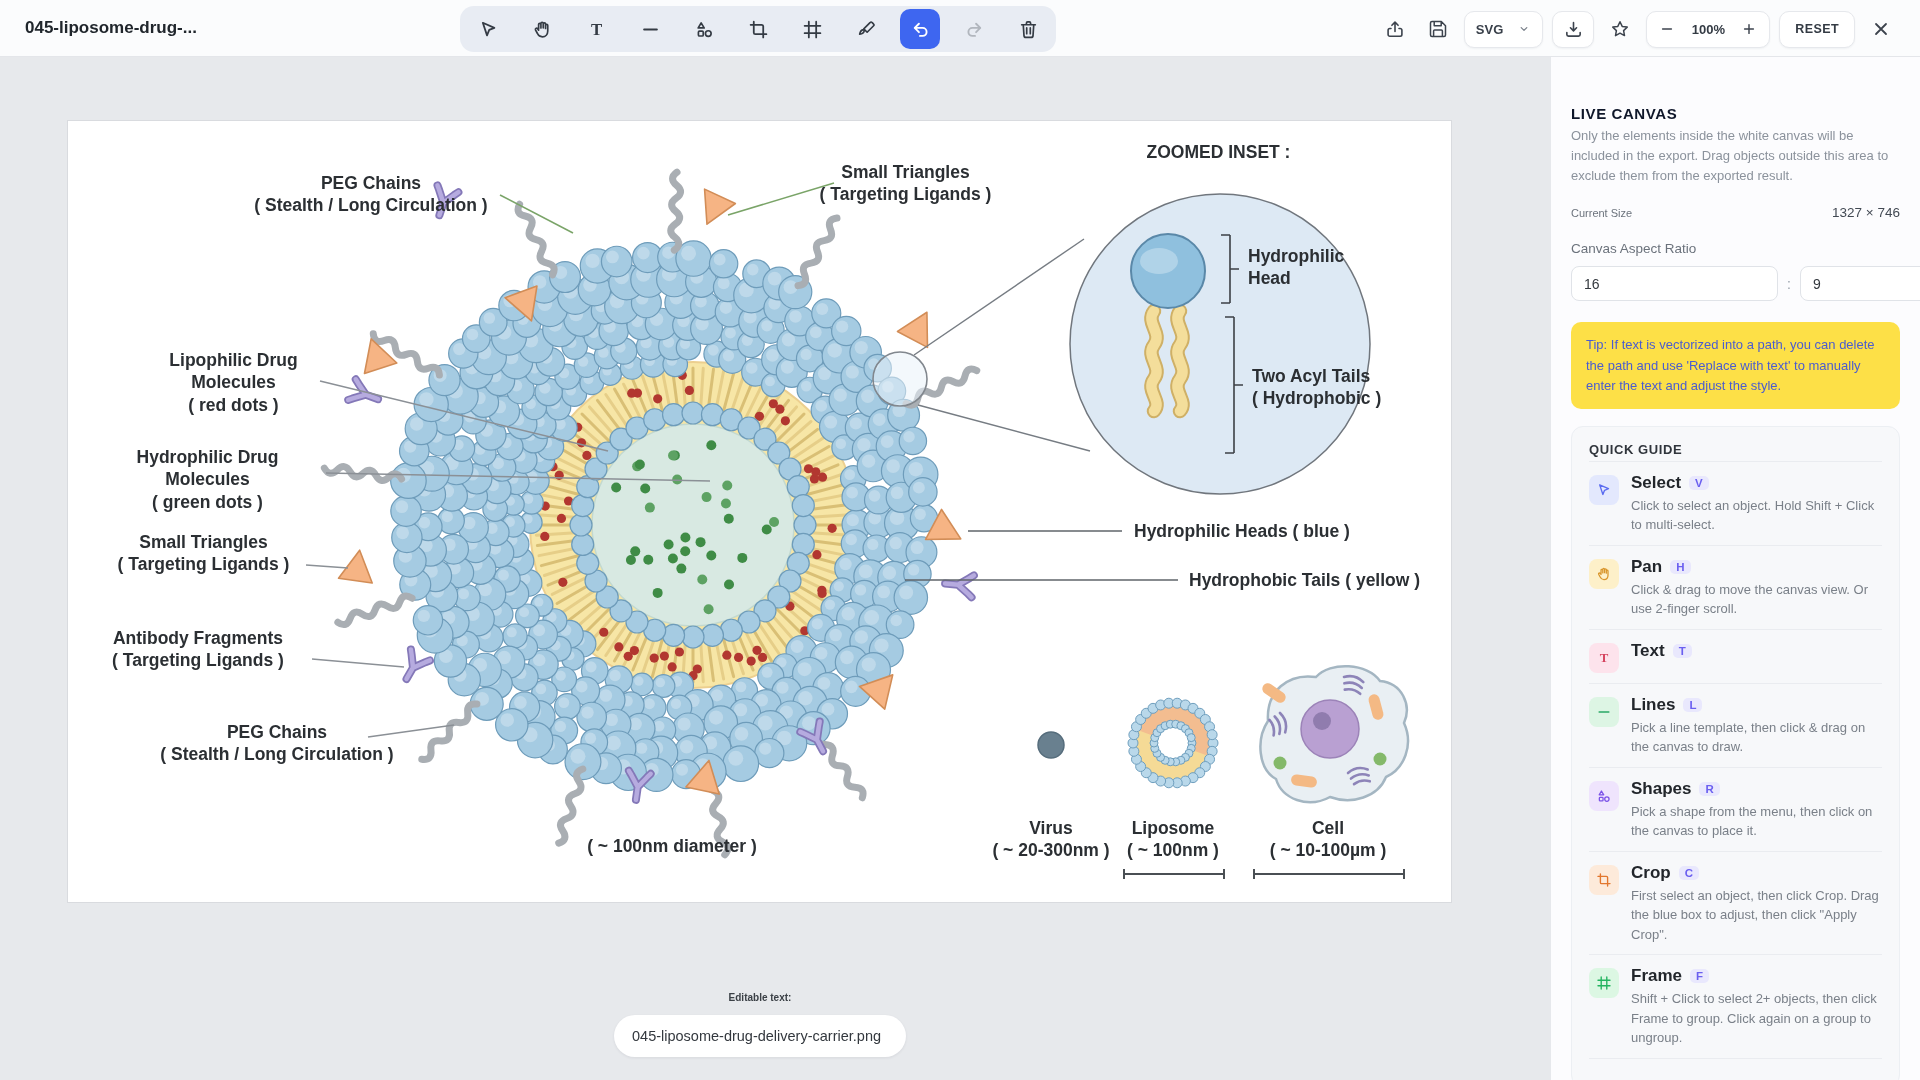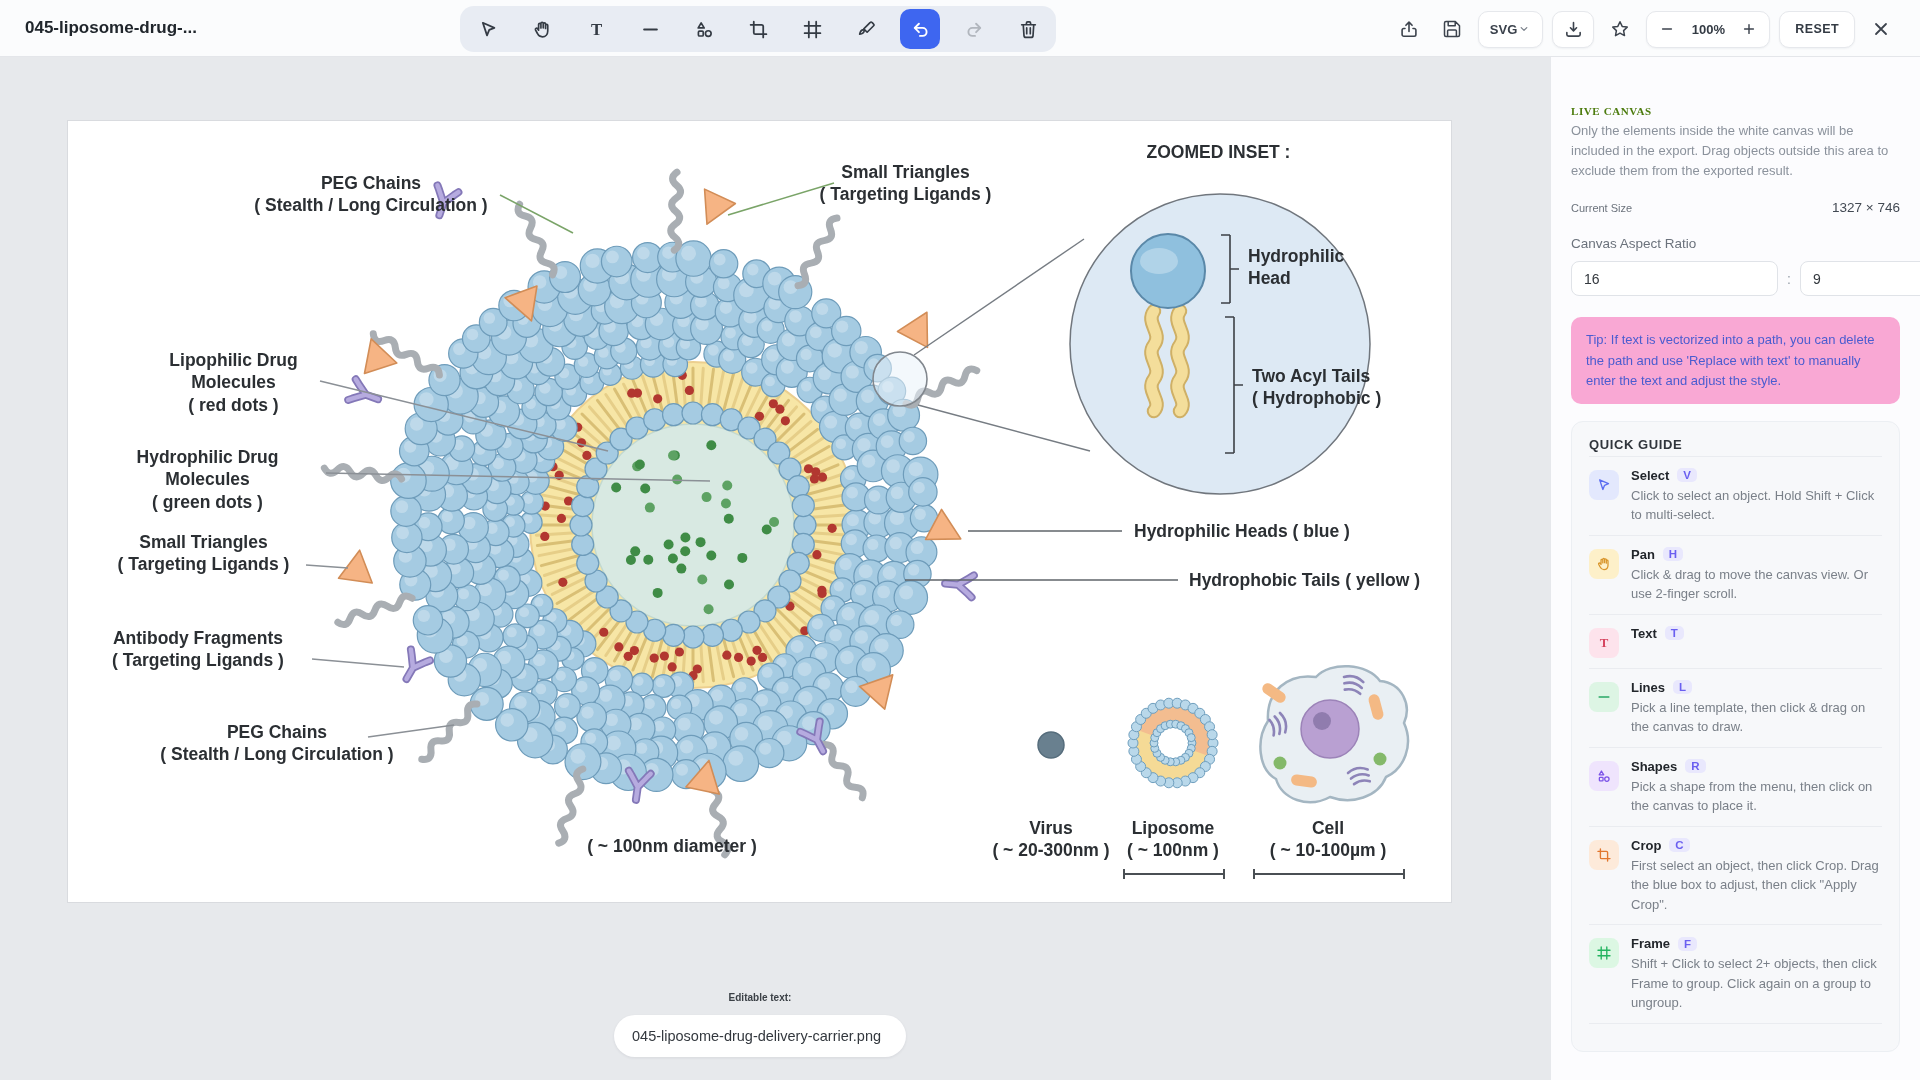--- a/index.html
+++ b/index.html
@@ -16,21 +16,21 @@
     justify-content:center; color:#343b44; cursor:pointer; background:transparent; border:none; }
   .tool-btn svg { width:21px; height:21px; }
   .tool-btn.active { background:#3e66f0; color:#ffffff; }
   .tool-btn.disabled { opacity:0.3; }
   .actions { position:absolute; right:22px; top:10px; height:38px; display:flex; align-items:center; gap:9px; }
   .icon-plain { width:34px; height:36px; display:flex; align-items:center; justify-content:center;
     color:#3c434d; background:transparent; border:none; cursor:pointer; }
   .icon-plain svg { width:20px; height:20px; }
   .pill { background:#fff; border:1px solid #e6e8ec; box-shadow:0 1px 2px rgba(20,30,50,.05);
     border-radius:10px; height:37px; display:flex; align-items:center; cursor:pointer; }
-  .fmt-btn { padding:0 11px; gap:0; font-size:13px; font-weight:700; color:#3a414b; }
+  .fmt-btn { padding:0 11px; gap:14px; font-size:13px; font-weight:700; color:#3a414b; }
   .fmt-btn svg { width:14px; height:14px; color:#7a818b; }
   .sq-btn { width:42px; justify-content:center; color:#3c434d; }
   .sq-btn svg { width:19px; height:19px; }
   .zoom-group { padding:0 2px; }
   .zoom-group .zbtn { width:36px; height:33px; display:flex; align-items:center; justify-content:center;
     color:#3c434d; background:none; border:none; cursor:pointer; }
   .zoom-group .zbtn svg { width:16px; height:16px; }
   .zoom-label { width:46px; text-align:center; font-size:13px; font-weight:700; color:#343b44; }
   .reset-btn { padding:0 15px; font-size:12.5px; font-weight:700; letter-spacing:.4px; color:#343b44; }
 
@@ -46,43 +46,43 @@
   .editable-label { position:absolute; left:610px; top:992px; width:300px; text-align:center;
     font-size:10px; font-weight:700; color:#3b4046; }
   .filename-input { position:absolute; left:614px; top:1015px; width:292px; height:42px;
     background:#fff; border:none; border-radius:21px; box-shadow:0 1px 3px rgba(20,30,50,.08);
     padding:0 18px; font-size:14.5px; color:#33383e; font-family:"Liberation Sans",sans-serif;
     white-space:nowrap; overflow:hidden; }
 
   
   .sidebar { position:absolute; left:1550px; top:57px; width:370px; height:1023px;
     background:#fcfcfe; border-left:1px solid #e6e8ec; padding:48px 20px 0 20px; z-index:10; }
-  .sb-heading { font-size:11px; font-weight:700; letter-spacing:.6px; color:#4d7c0f;font-family:Liberation Serif, serif; }
+  .sb-heading { font-size:15px; font-weight:700; letter-spacing:.6px; color:#0f172a; }
   .sb-desc { margin-top:4px; font-size:13px; line-height:1.55; color:#8b929c; }
   .sb-row { margin-top:19px; display:flex; justify-content:space-between; align-items:center; }
   .sb-key { font-size:11px; color:#6b727c; }
   .sb-val { font-size:13.5px; color:#424953; }
   .sb-sub { margin-top:21px; font-size:13.5px; color:#6b727c; }
   .ratio-row { margin-top:10px; display:flex; align-items:center; gap:9px; }
   .ratio-input { flex:1; height:35px; border:1px solid #e0e3e8; border-radius:8px; background:#fff;
     padding:0 12px; font-size:14px; color:#33383e; font-family:"Liberation Sans",sans-serif; }
   .ratio-colon { color:#9aa1ab; font-size:14px; }
-  .tip-box { margin-top:21px; background:#f9a8d4; border-radius:10px; padding:13px 15px;
+  .tip-box { margin-top:21px; background:#fde047; border-radius:10px; padding:13px 15px;
     font-size:13px; line-height:1.55; color:#4a5cd0; }
   .qg-box { margin-top:17px; background:#f7f8fa; border:1px solid #ecEFf3; border-radius:12px;
     padding:15px 17px 6px 17px; }
   .qg-title { font-size:13px; font-weight:700; letter-spacing:.6px; color:#30353c; margin-bottom:4px; }
   .qg-item { display:flex; gap:12px; padding:11px 0 10px 0; border-top:1px solid #eaecf0; }
   .qg-item:first-of-type { border-top:none; }
   .qg-tile { width:30px; height:30px; border-radius:8px; flex:0 0 30px;
     display:flex; align-items:center; justify-content:center; margin-top:2px; }
   .qg-tile svg { width:16px; height:16px; }
   .qg-body { flex:1; }
   .qg-head { display:flex; align-items:center; gap:8px; }
-  .qg-name { font-size:13px; font-weight:700; color:#22262b; }
+  .qg-name { font-size:17px; font-weight:700; color:#22262b; }
   .kbd { font-size:11.5px; font-weight:700; color:#6a5ff0; background:#e9e8fd;
     border-radius:5px; padding:1px 6px; }
   .kbd:empty { display:none; }
   .qg-desc { margin-top:3px; font-size:13px; line-height:1.5; color:#7a8089; }
 </style>
 </head>
 <body>
 
 <svg width="0" height="0" style="position:absolute" aria-hidden="true">
   <defs>

